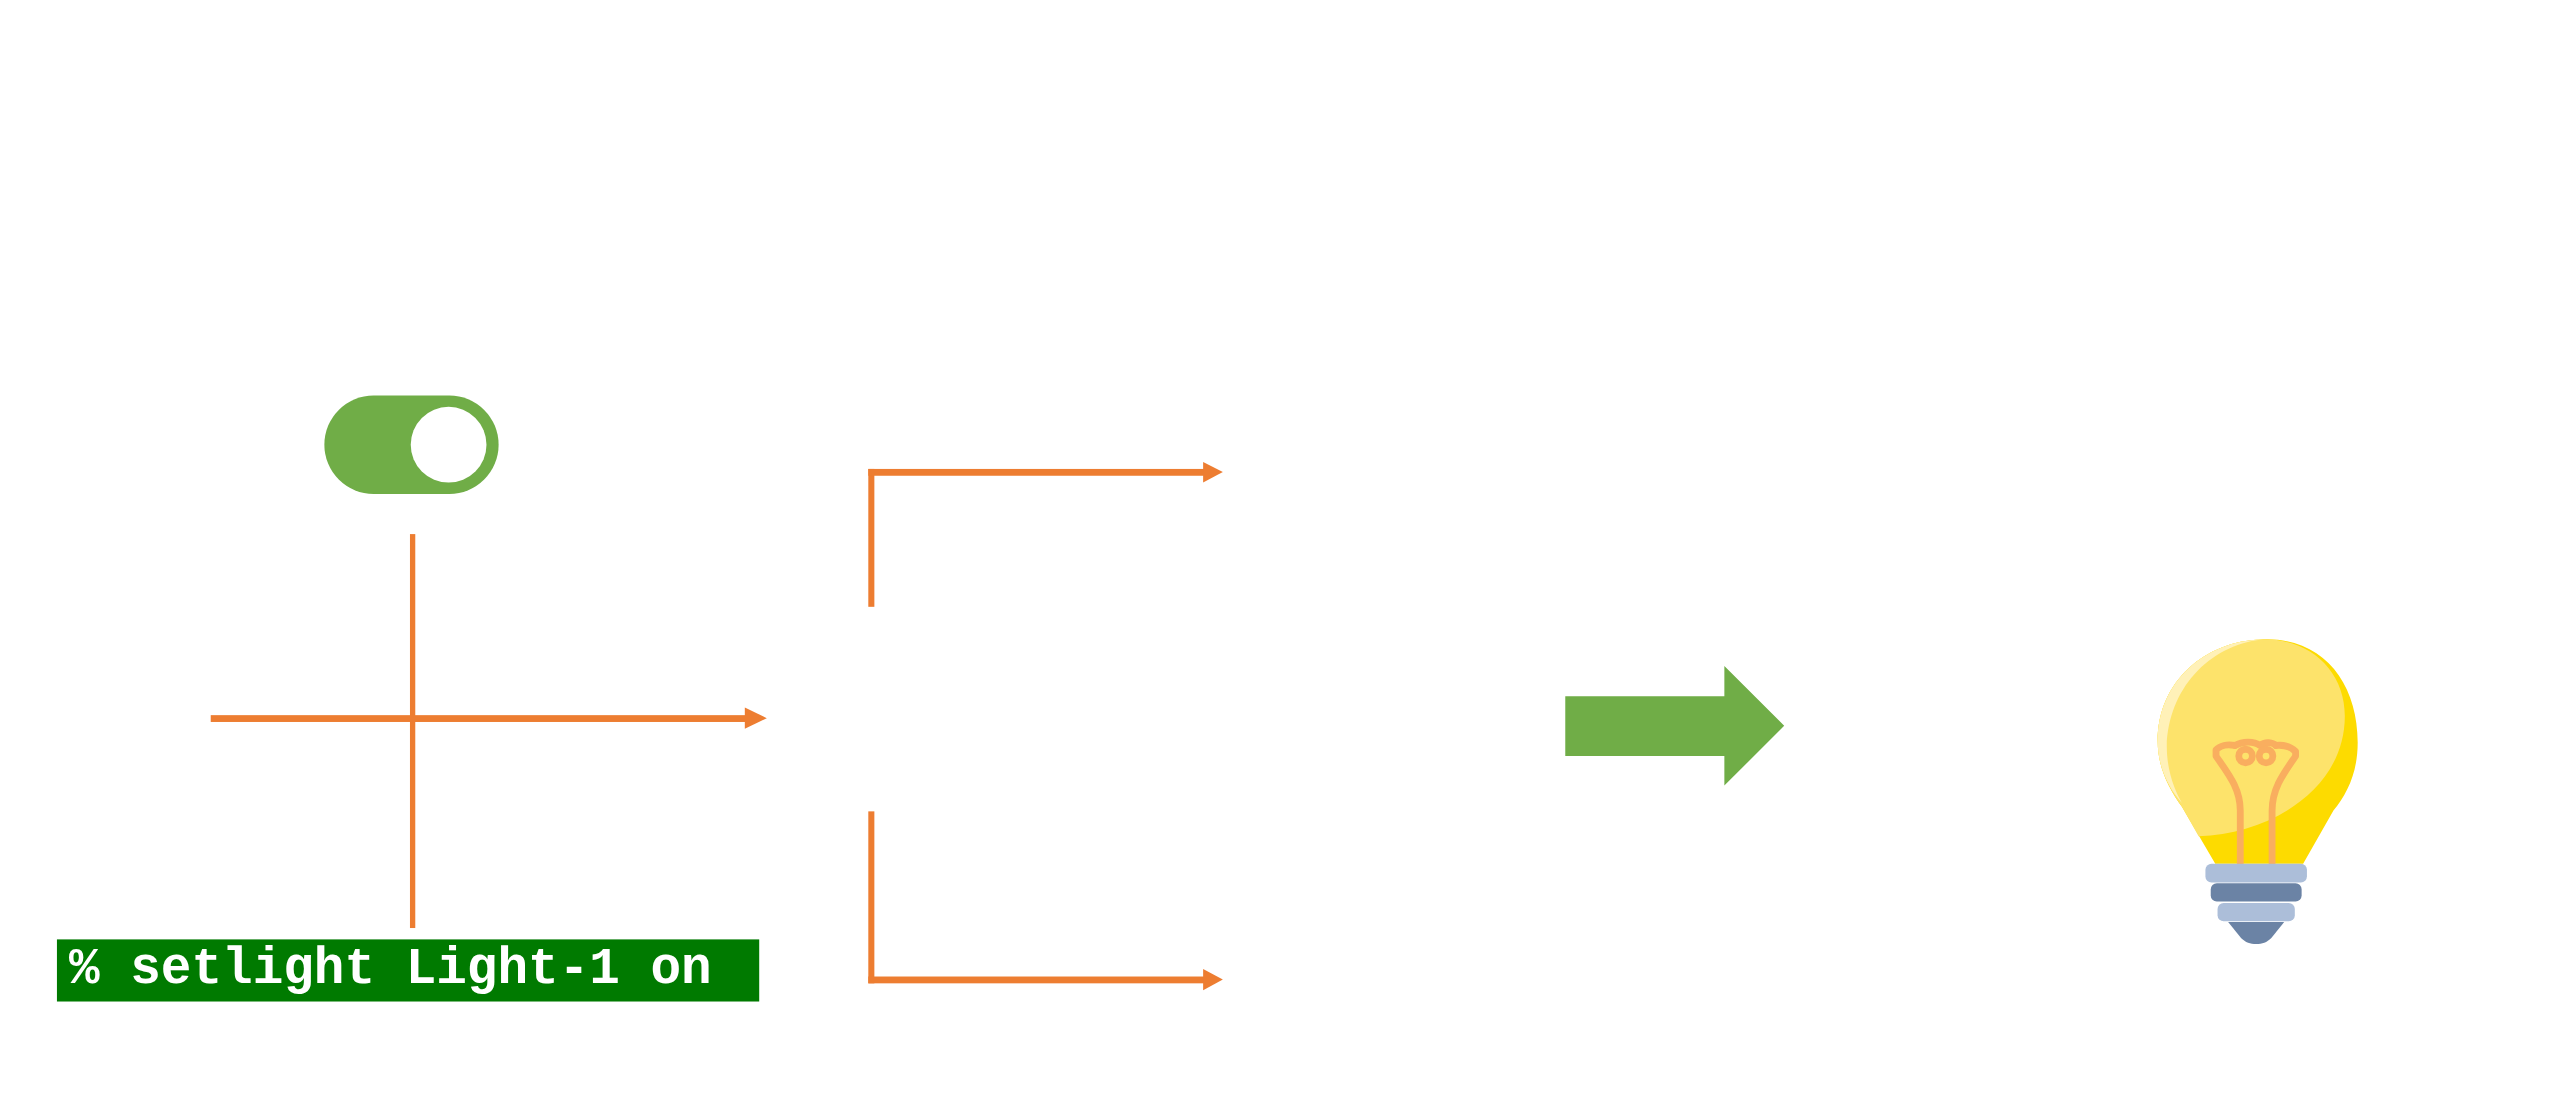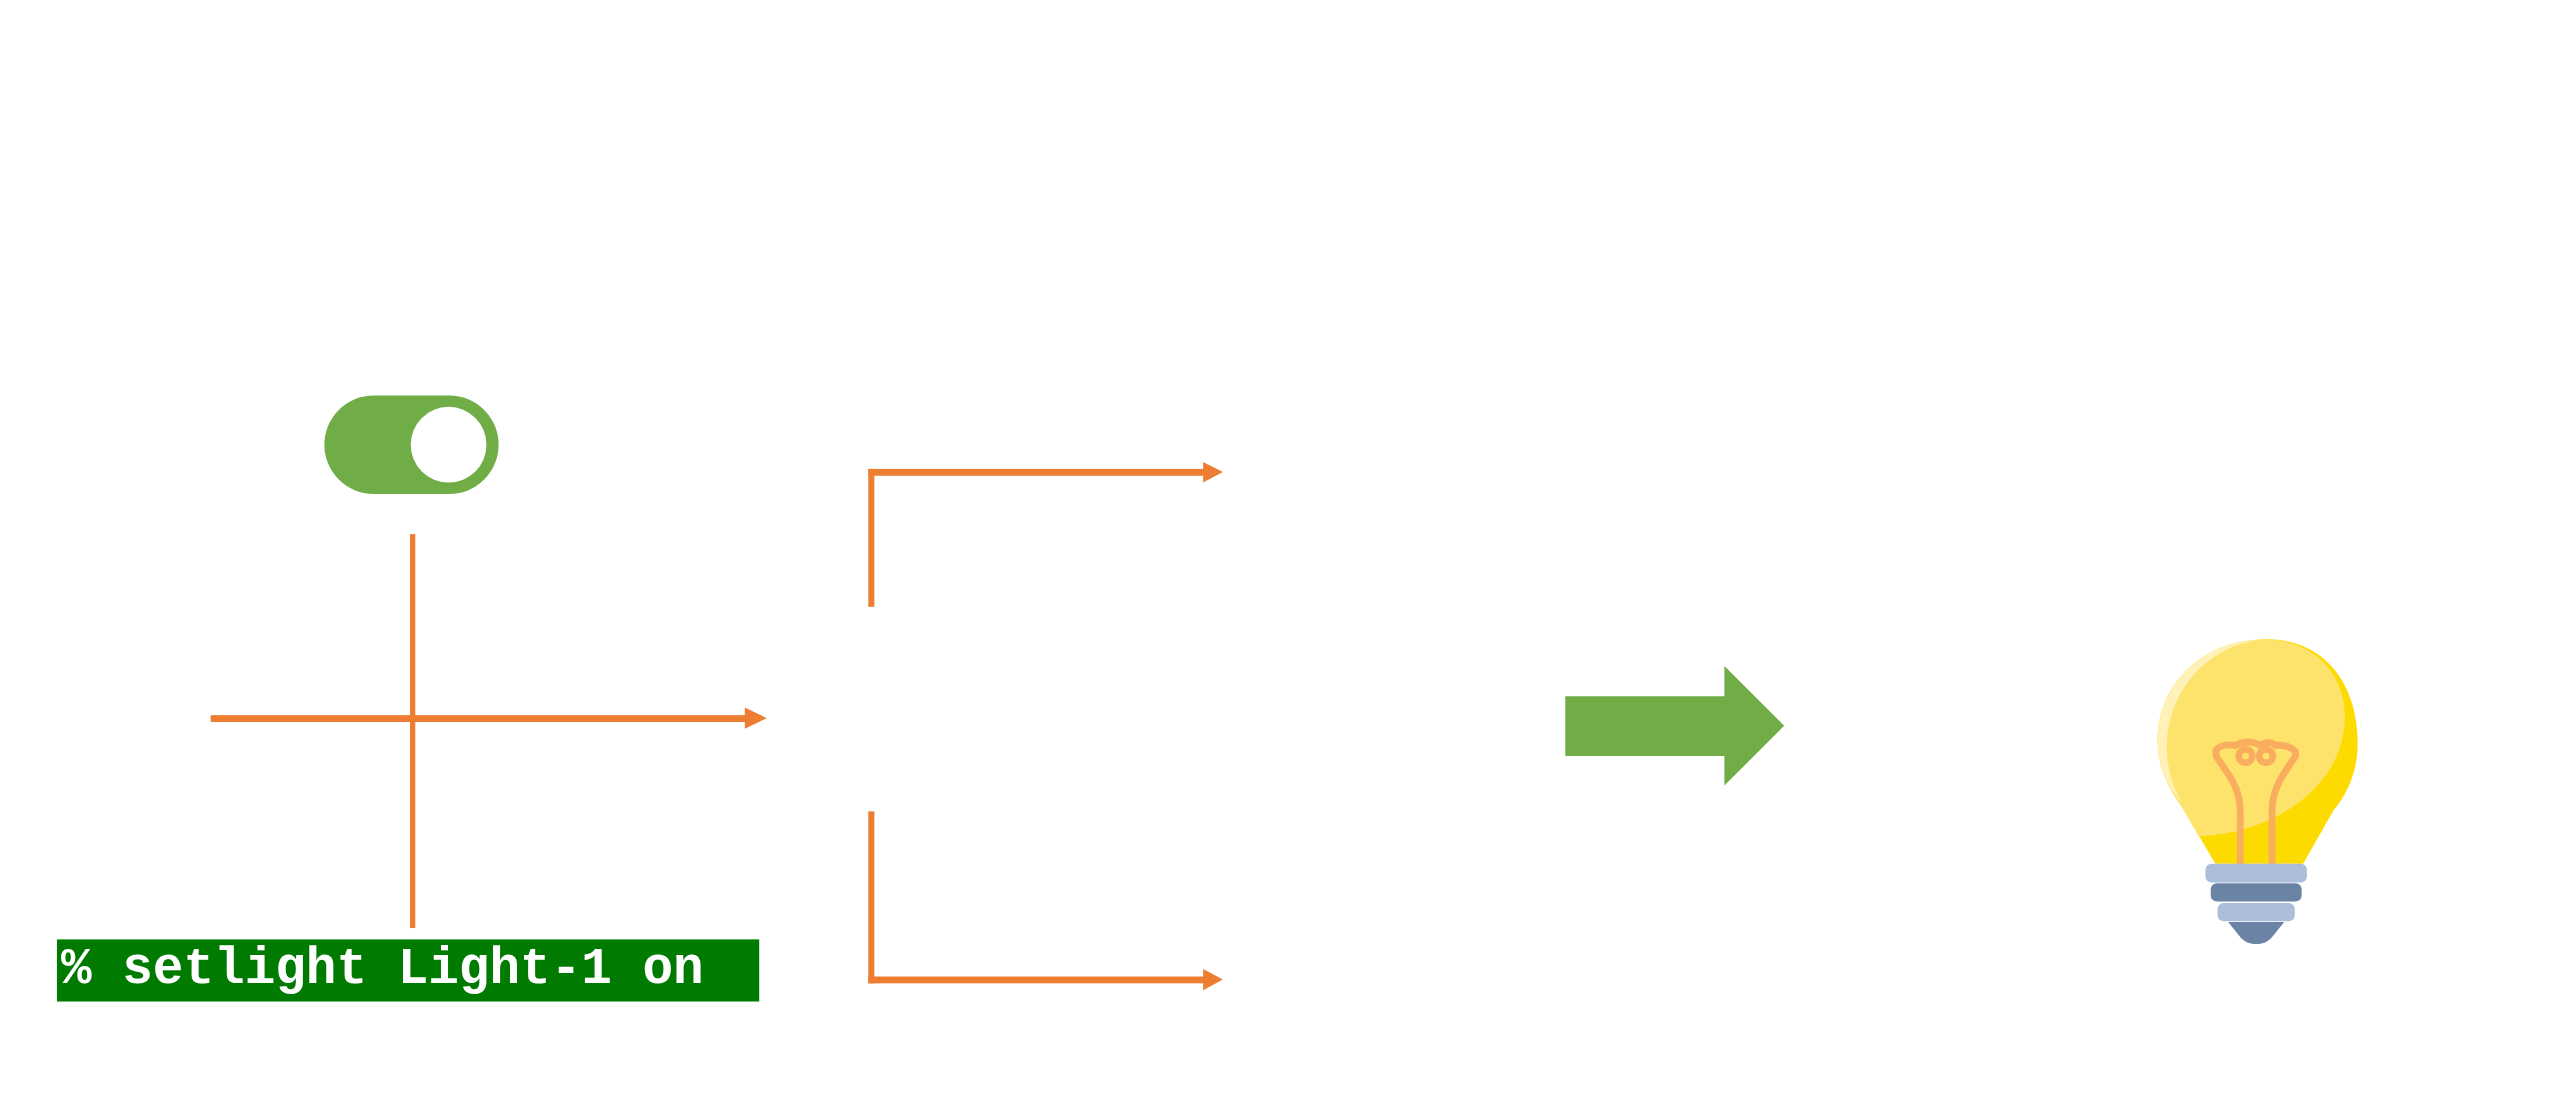--- a/index.html
+++ b/index.html
@@ -5,21 +5,21 @@
   html, body { margin: 0; padding: 0; background: #ffffff; }
   body { width: 2576px; height: 1100px; position: relative; overflow: hidden; }
   .stage { position: absolute; left: 0; top: 0; width: 2576px; height: 1100px; }
   svg.canvas { position: absolute; left: 0; top: 0; width: 2576px; height: 1100px; }
   .cmd {
     position: absolute;
     left: 57px; top: 938px;
     width: 705px; height: 62px;
     box-sizing: border-box;
     display: flex; align-items: center;
-    padding-left: 4px;
+    padding-left: 12px;
     font-family: "Liberation Mono", monospace;
     font-weight: bold;
     font-size: 51px;
     color: #ffffff;
     white-space: pre;
     letter-spacing: 0px;
   }
 </style>
 </head>
 <body>

